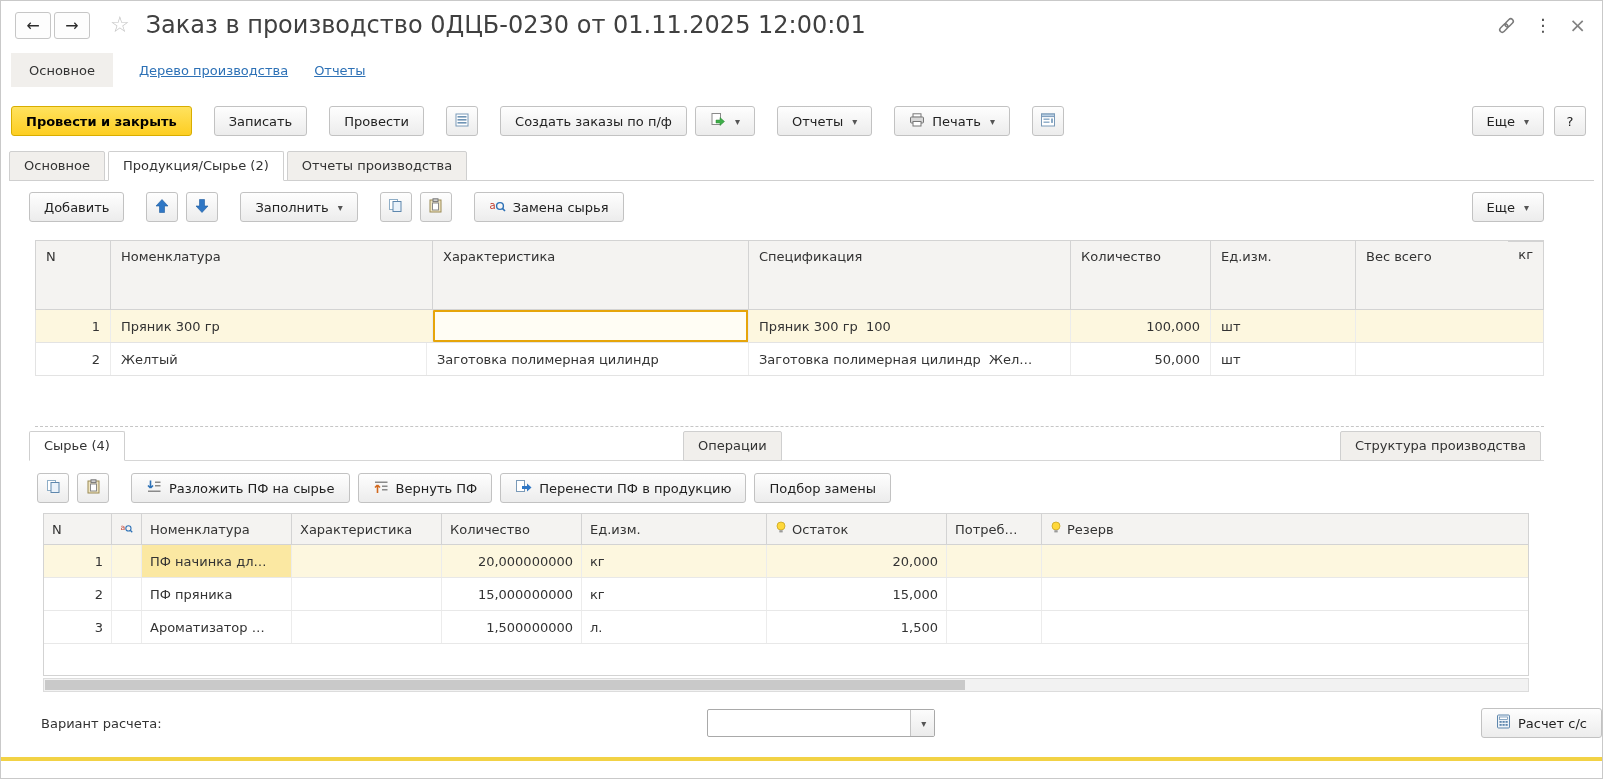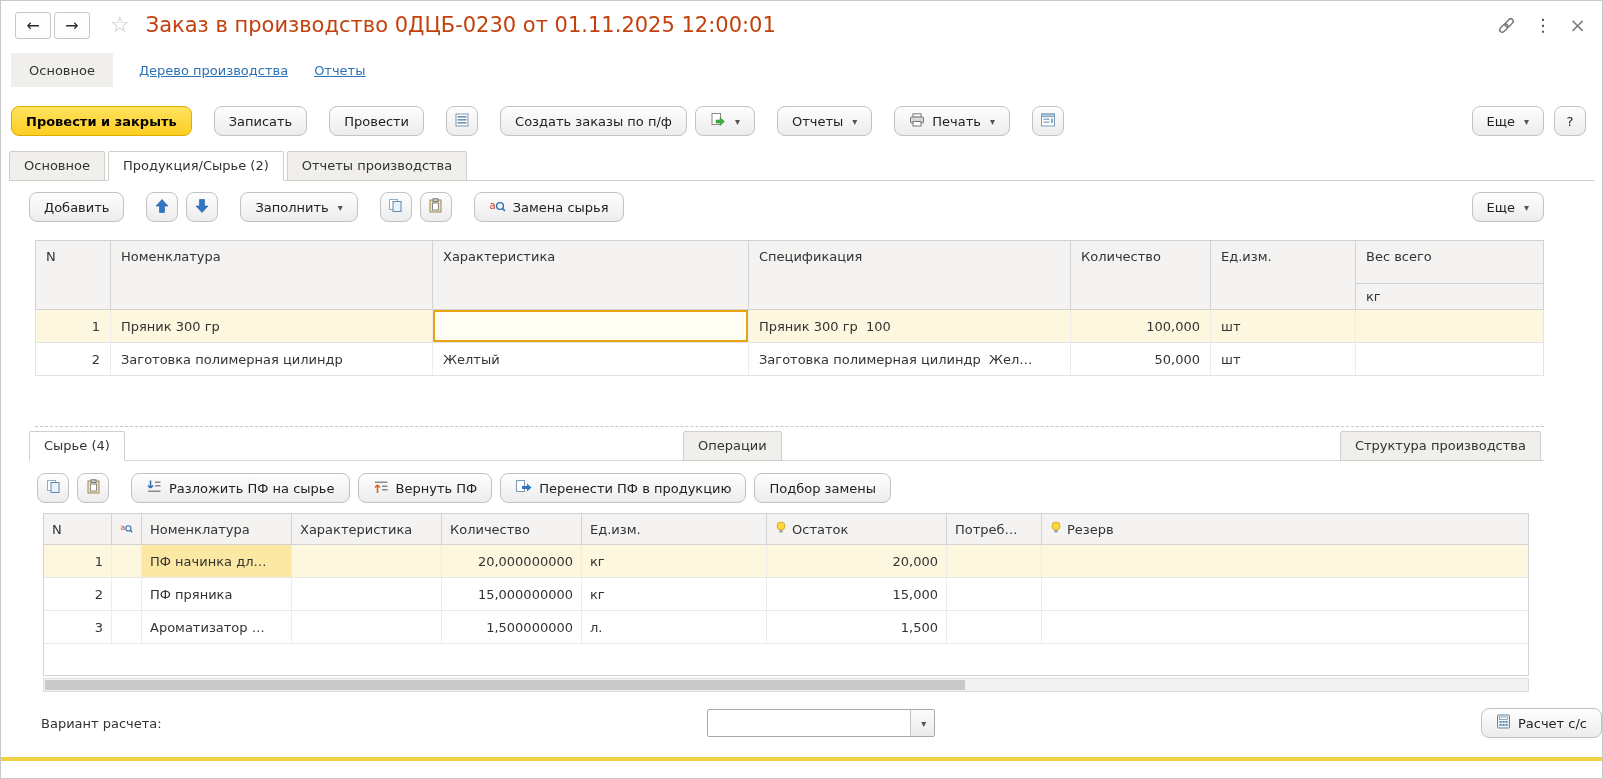--- a/index.html
+++ b/index.html
@@ -5,34 +5,34 @@
   * { margin:0; padding:0; box-sizing:border-box; }
   body { font-family:"DejaVu Sans","Liberation Sans",sans-serif; font-size:13px; color:#333; background:#fff; }
   .window { position:relative; width:1603px; height:779px; background:#fff; border:1px solid #c9c9c9; overflow:hidden; }
 
   
   .titlebar { display:flex; align-items:center; height:48px; padding:0 16px 0 14px; }
   .nav-btn { width:36px; height:27px; border:1px solid #c6c6c6; border-radius:3px; background:#fdfdfd;
              display:flex; align-items:center; justify-content:center; font-size:16px; color:#2b2b2b; cursor:pointer; }
   .nav-btn + .nav-btn { margin-left:3px; }
   .star { font-size:22px; color:#c3c3c3; margin:0 16px 0 20px; cursor:pointer; line-height:1; }
-  .title { font-size:21px; color:#c2410c; white-space:nowrap; }
+  .title { font-size:24px; color:#404040; white-space:nowrap; }
   .titlebar-right { margin-left:auto; display:flex; align-items:center; gap:18px; }
   .tb-icon { cursor:pointer; display:flex; align-items:center; color:#707070; }
   .kebab { font-size:17px; color:#444; line-height:1; }
   .close-x { font-size:20px; color:#828282; line-height:1; }
 
   
   .navtabs { display:flex; align-items:center; height:42px; padding:0 10px; }
   .navtab-main { display:flex; align-items:center; height:34px; padding:0 18px; background:#f1efec; color:#333; cursor:pointer; }
   .navlink { margin-left:26px; color:#2d71b6; text-decoration:underline; cursor:pointer; }
 
   
   .cmdbar { display:flex; align-items:center; gap:8px; padding:15px 16px 15px 10px; }
-  .btn { height:30px; padding:0 14px; border:1px solid #c2c2c2; border-radius:8px;
+  .btn { height:30px; padding:0 14px; border:1px solid #c2c2c2; border-radius:3px;
          background:linear-gradient(#fefefe,#ececec); color:#222; font-size:13px;
          display:inline-flex; align-items:center; gap:7px; cursor:pointer; white-space:nowrap; font-family:inherit; }
   .btn.icon-only { width:32px; padding:0; justify-content:center; }
   .btn.primary { background:linear-gradient(#ffe25e,#fdce22); border-color:#d8ad00; font-weight:bold; color:#000; }
   .caret { font-size:10px; color:#555; margin-left:2px; }
   .gap-l { margin-left:14px; }
   .cmd-right { margin-left:auto; display:flex; gap:10px; }
 
   
   .tabs { display:flex; margin:0 8px; border-bottom:1px solid #cfcfcf; }
@@ -42,21 +42,21 @@
 
   
   .prodbar { display:flex; align-items:center; gap:8px; padding:11px 58px 10px 28px; }
   .prodbar .right { margin-left:auto; }
 
   
   .t1 { margin:8px 58px 0 34px; }
   .t1-head { display:flex; background:#f4f3f1; border:1px solid #d3d3d3; height:70px; }
   .hc { border-right:1px solid #d3d3d3; padding:8px 10px; color:#333; overflow:hidden; white-space:nowrap; cursor:pointer; }
   .hc:last-child { border-right:none; }
-  .hc.weight { padding:0; display:flex; flex-direction:column; cursor:pointer; }
+  .hc.weight { padding:0; display:flex; flex-direction:row; cursor:pointer; }
   .hc.weight .wt { padding:8px 10px; flex:1; }
   .hc.weight .wb { border-top:1px solid #d3d3d3; padding:5px 10px; }
   .t1-row { display:flex; height:33px; border:1px solid #e3e3e3; border-top:none; background:#fff; }
   .tc { padding:0 10px; display:flex; align-items:center; border-right:1px solid #ececec; overflow:hidden; white-space:pre; cursor:default; }
   .tc:last-child { border-right:none; }
   .right-al { justify-content:flex-end; }
   .t1-row.selected { background:#fdf7df; }
   .tc.active-cell { box-shadow:inset 0 0 0 2px #e6a50a; background:#fffdf4; border-radius:1px; }
   .c1{width:75px}.c2{width:322px}.c3{width:316px}.c4{width:322px}.c5{width:140px}.c6{width:145px}.c7{flex:1}
   .t1-spacer { height:50px; }
@@ -259,22 +259,22 @@
       <div class="tc c1 right-al">1</div>
       <div class="tc c2">Пряник 300 гр</div>
       <div class="tc c3 active-cell"></div>
       <div class="tc c4">Пряник 300 гр  100</div>
       <div class="tc c5 right-al">100,000</div>
       <div class="tc c6">шт</div>
       <div class="tc c7"></div>
     </div>
     <div class="t1-row">
       <div class="tc c1 right-al">2</div>
+      <div class="tc c3">Желтый</div>
       <div class="tc c2">Заготовка полимерная цилиндр</div>
-      <div class="tc c3">Желтый</div>
       <div class="tc c4">Заготовка полимерная цилиндр  Жел…</div>
       <div class="tc c5 right-al">50,000</div>
       <div class="tc c6">шт</div>
       <div class="tc c7"></div>
     </div>
     <div class="t1-spacer"></div>
   </div>
 
   <div class="splitter"></div>
 

